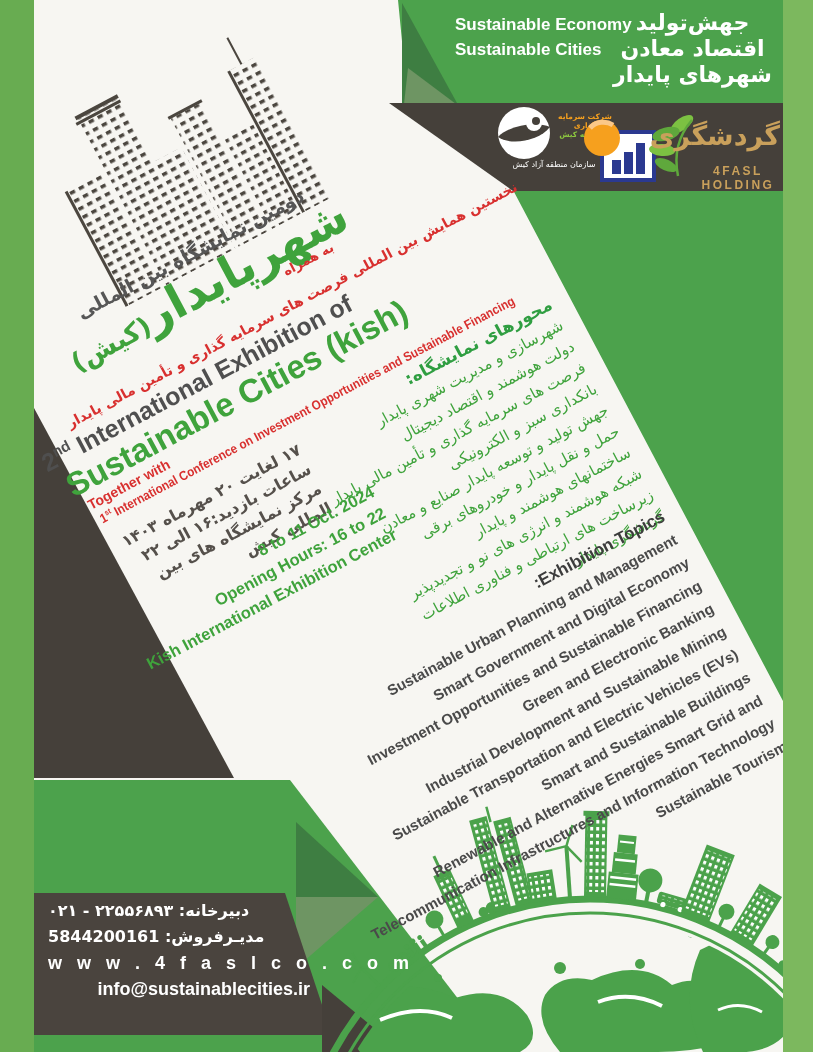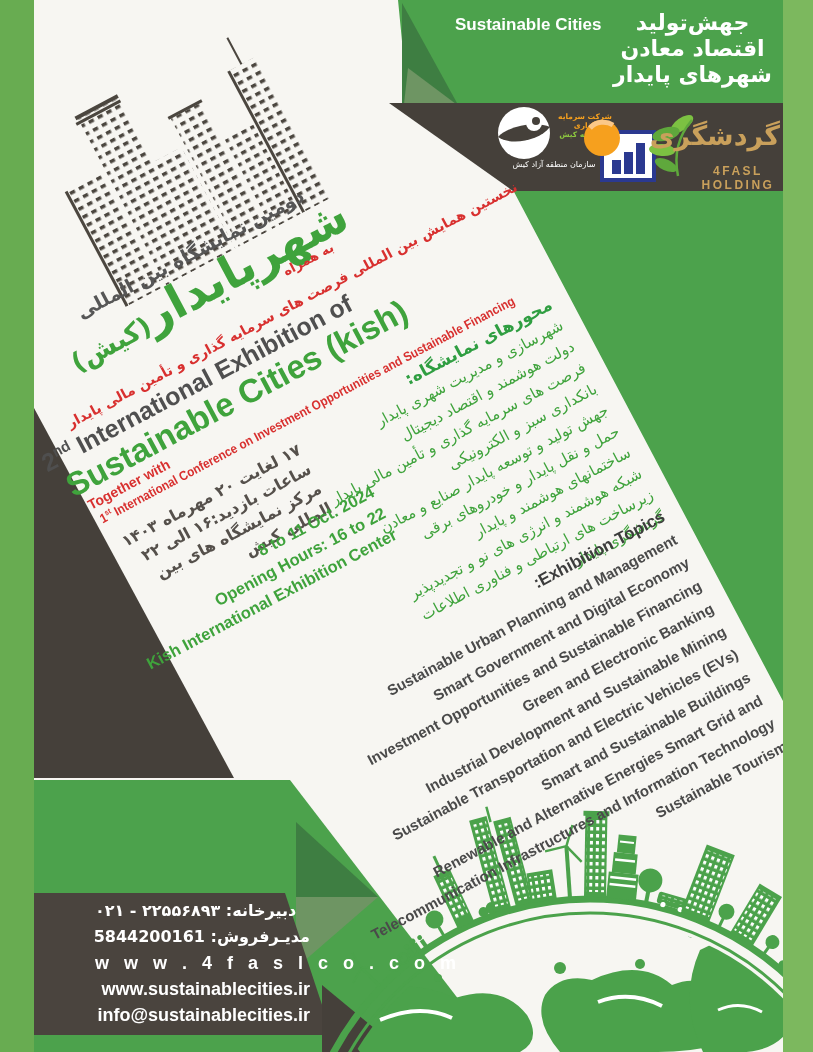--- a/index.html
+++ b/index.html
@@ -51,21 +51,21 @@
   #dates-fa{top:170px;left:0px;width:215px;text-align:right;direction:rtl;font-size:16px;font-weight:bold;
             color:#55504B;line-height:22px;}
   #dates-en{top:240px;left:-70px;width:330px;text-align:right;font-size:16.5px;font-weight:bold;color:#3FA33C;line-height:24px;}
   #topics-fa{top:158px;left:85px;width:420px;text-align:right;direction:rtl;font-size:15px;color:#3FA33C;line-height:24px;}
   #topics-fa .hd{font-size:17px;font-weight:bold;color:#2F9E41;}
   #topics-en{top:398px;left:-15px;width:520px;text-align:right;font-size:15px;font-weight:bold;color:#4A4A4A;line-height:26px;}
   #topics-en .hd{font-size:17px;color:#3c3c3c;}
   sup{font-size:60%;}
   
   #contact{left:48px;top:898px;width:262px;color:#fff;z-index:4;}
-  #contact .line{line-height:26px;white-space:nowrap;margin-left:47px;}
+  #contact .line{line-height:26px;white-space:nowrap;}
   #contact .ph{font-size:16px;font-weight:bold;direction:rtl;text-align:left;}
   #contact .num{letter-spacing:4px;font-weight:bold;}
   #contact .web{font-size:18px;font-weight:bold;text-align:right;}
   #contact .sp{letter-spacing:5px;}
 </style>
 </head>
 <body>
 
 <div id="poster">
 
@@ -287,20 +287,21 @@
       <div>Industrial Development and Sustainable Mining</div>
       <div>Sustainable Transportation and Electric Vehicles (EVs)</div>
       <div>Smart and Sustainable Buildings</div>
       <div>Renewable and Alternative Energies Smart Grid and</div>
       <div>Telecommunication Infrastructures and Information Technology</div>
       <div>Sustainable Tourism</div>
     </div>
   </div>
 
   <div class="abs z4" id="slogans-en">
+    <div>Sustainable Economy</div>
     <div>Sustainable Cities</div>
   </div>
   <div class="abs z4" id="slogans-fa">
     <div>جهش‌تولید</div>
     <div>اقتصاد معادن</div>
     <div>شهرهای پایدار</div>
   </div>
 
   <svg class="abs z4" style="left:495px;top:106px;" width="58" height="54" viewBox="0 0 58 54">
     <circle cx="29" cy="27" r="26" fill="#ffffff"></circle>
@@ -338,19 +339,18 @@
   <div class="abs" id="contact">
     <div class="line ph fa">
       <span>دبیرخانه:</span>
       <span class="num" dir="ltr">۰۲۱ - ۲۲۵۵۶۸۹۳</span>
     </div>
     <div class="line ph fa">
       <span>مدیـرفروش:</span>
       <span class="num" dir="ltr">5844200161</span>
     </div>
     <div class="line web sp">w w w . 4 f a s l c o . c o m</div>
-    <div class="line web">www.sustainablecities.ir</div>
     <div class="line web">info@sustainablecities.ir</div>
   </div>
 
   <div id="strip-left" class="z5"></div>
   <div id="strip-right" class="z5"></div>
 </div>
 
 </body></html>

